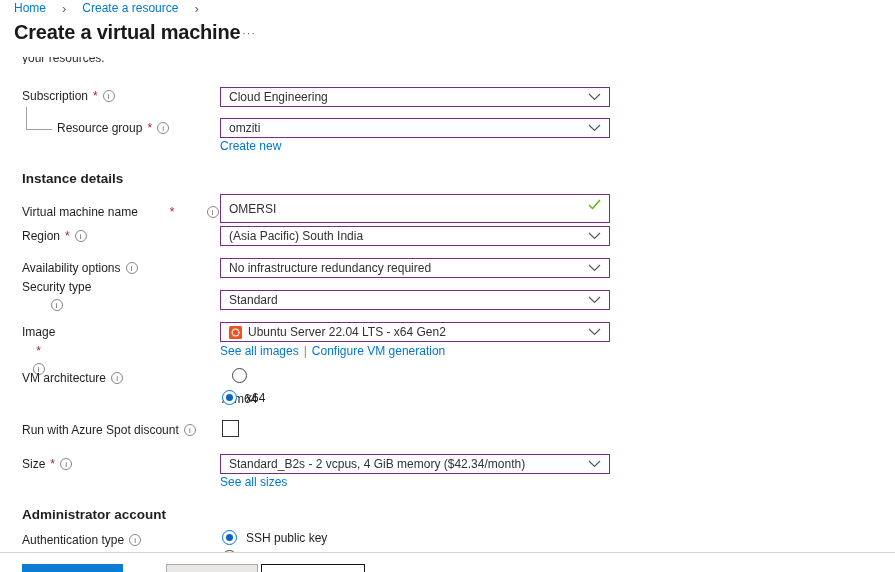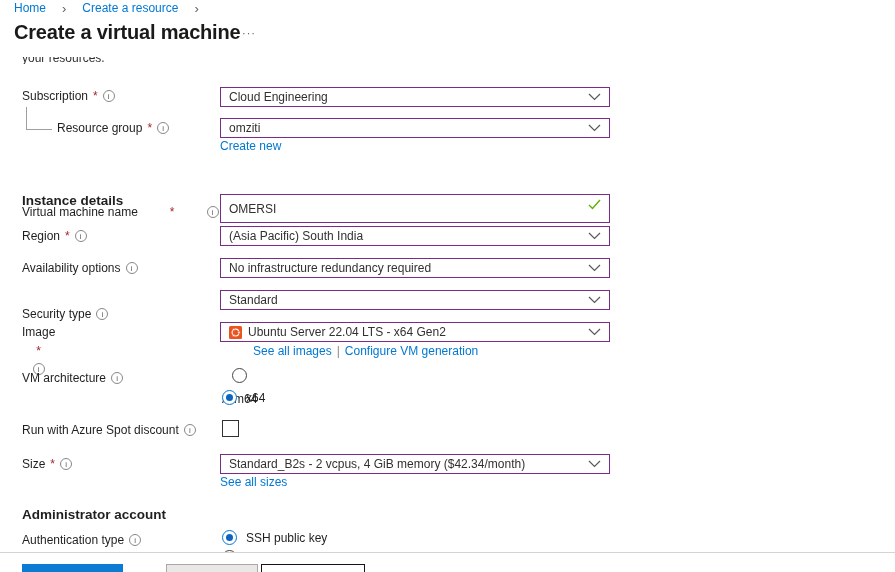--- a/index.html
+++ b/index.html
@@ -96,21 +96,21 @@
     <span class="info-i">i</span>
   </div>
   <div class="ctl" style="top:118px;">
     <span class="val">omziti</span>
     <svg class="chev" width="13" height="8" viewBox="0 0 13 8">
         <path d="M1 1 L6.5 6.5 L12 1" fill="none" stroke="#55595c" stroke-width="1.2"></path>
       </svg>
   </div>
   <a class="link" style="top:139px; left:220px;">Create new</a>
 
-  <h2 class="section-h" style="top:171px;margin-top:22px;">Instance details</h2>
+  <h2 class="section-h" style="top:171px;">Instance details</h2>
 
   <div class="f-label" style="top:205px;gap:32px;">
     <span>Virtual machine name</span>
     <span class="req">*</span>
     <span class="info-i">i</span>
   </div>
   <input class="txtin" style="top: 194px;" value="OMERSI">
   <svg class="check-ico" style="top:199px;" width="13" height="11" viewBox="0 0 13 11">
       <path d="M1 6 L4.5 9.5 L12 1" fill="none" stroke="#5db300" stroke-width="1.4"></path>
     </svg>
@@ -131,21 +131,21 @@
     <span>Availability options</span>
     <span class="info-i">i</span>
   </div>
   <div class="ctl" style="top:258px;">
     <span class="val">No infrastructure redundancy required</span>
     <svg class="chev" width="13" height="8" viewBox="0 0 13 8">
         <path d="M1 1 L6.5 6.5 L12 1" fill="none" stroke="#55595c" stroke-width="1.2"></path>
       </svg>
   </div>
 
-  <div class="f-label" style="top:307px;">
+  <div class="f-label" style="top:280px;flex-direction:column;">
     <span>Security type</span>
     <span class="info-i">i</span>
   </div>
   <div class="ctl" style="top:290px;">
     <span class="val">Standard</span>
     <svg class="chev" width="13" height="8" viewBox="0 0 13 8">
         <path d="M1 1 L6.5 6.5 L12 1" fill="none" stroke="#55595c" stroke-width="1.2"></path>
       </svg>
   </div>
 
@@ -162,21 +162,21 @@
           <circle cx="10" cy="6.5" r="1.2" fill="#fff" stroke="#e95420" stroke-width="0.6"></circle>
           <circle cx="4.8" cy="9.4" r="1.2" fill="#fff" stroke="#e95420" stroke-width="0.6"></circle>
           <circle cx="4.8" cy="3.6" r="1.2" fill="#fff" stroke="#e95420" stroke-width="0.6"></circle>
         </svg>
     </span>
     <span class="val">Ubuntu Server 22.04 LTS - x64 Gen2</span>
     <svg class="chev" width="13" height="8" viewBox="0 0 13 8">
         <path d="M1 1 L6.5 6.5 L12 1" fill="none" stroke="#55595c" stroke-width="1.2"></path>
       </svg>
   </div>
-  <div class="link-row" style="top:344px;margin-left:33px;">
+  <div class="link-row" style="top:344px;">
     <a>See all images</a>
     <span>|</span>
     <a>Configure VM generation</a>
   </div>
 
   <div class="f-label" style="top:371px;">
     <span>VM architecture</span>
     <span class="info-i">i</span>
   </div>
   <div class="radio-row" style="top:368px;flex-direction:column;">

